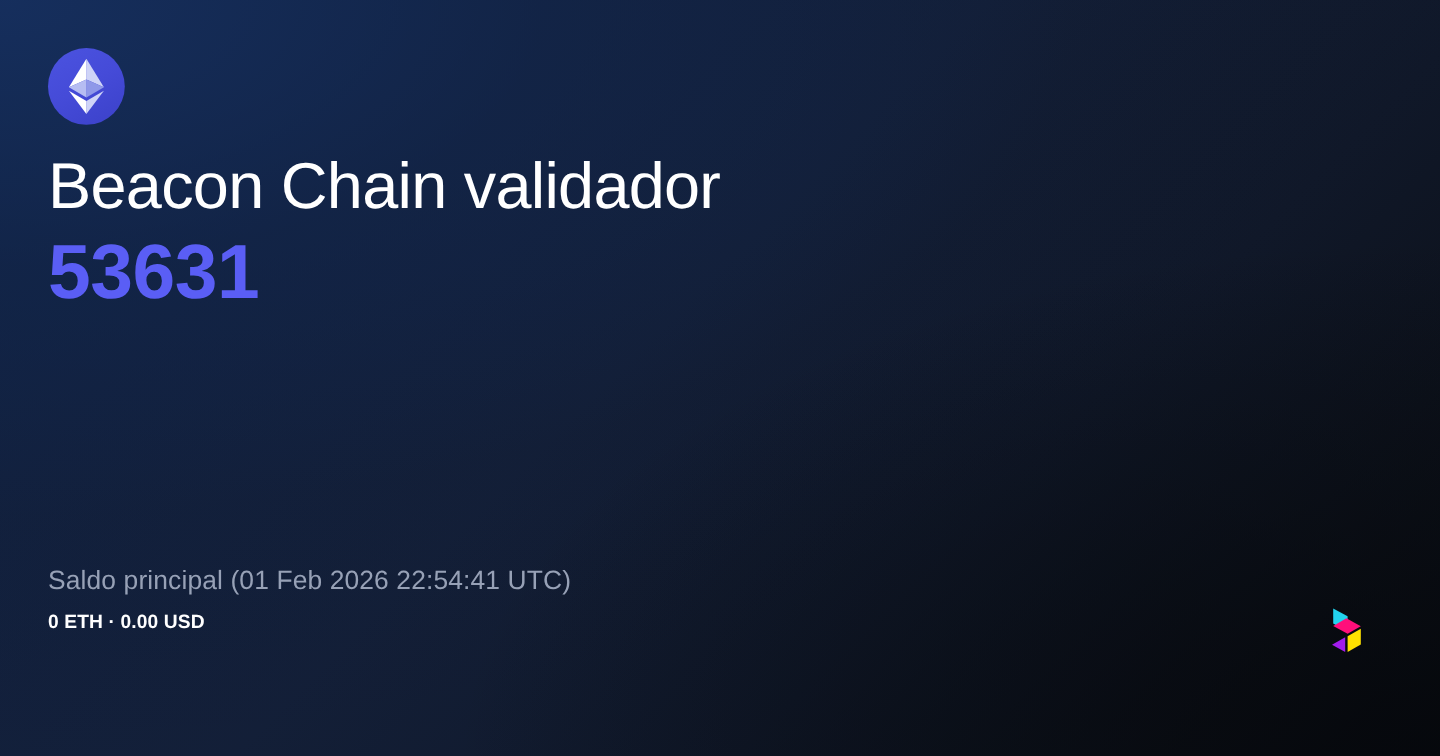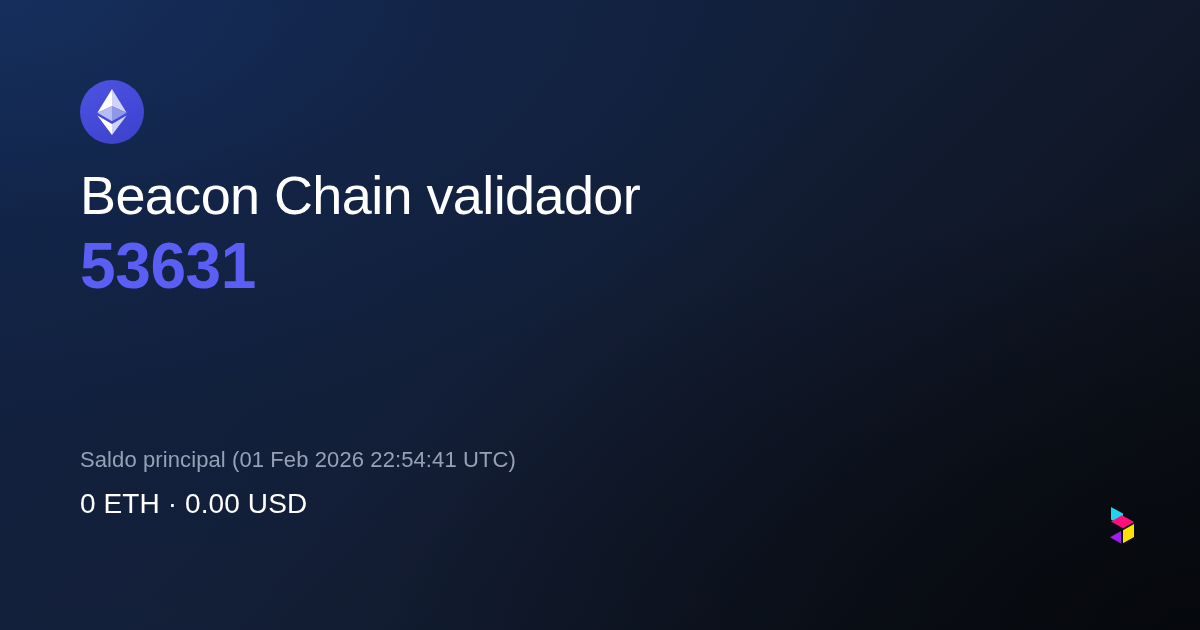--- a/index.html
+++ b/index.html
@@ -46,21 +46,21 @@
       rgba(5, 7, 11, 0.82) 0%,
       rgba(6, 9, 14, 0.42) 38%,
       rgba(0, 0, 0, 0) 72%);
     pointer-events: none;
   }
 
   .content {
     position: relative;
     z-index: 2;
     height: 100%;
-    padding: 80px;
+    padding: 40px;
     display: flex;
     flex-direction: column;
   }
 
   
   .chain-logo {
     width: 64px;
     height: 64px;
     border-radius: 50%;
     background: linear-gradient(150deg, #4b53e0 0%, #454bd8 48%, #3b41c9 100%);
@@ -91,36 +91,36 @@
     line-height: 1.08;
     font-weight: 700;
     color: #5a5ef5;
     letter-spacing: -0.4px;
   }
 
   .spacer { flex: 1 1 auto; }
 
   
   .balance-block {
-    margin-bottom: 28px;
+    margin-bottom: 60px;
   }
 
   .balance-label {
     font-size: 22px;
     line-height: 1.35;
     font-weight: 400;
     color: #97a1b6;
     letter-spacing: 0.1px;
   }
 
   .balance-value {
     margin-top: 11px;
-    font-size: 28px;
+    font-size: 16px;
     line-height: 1.3;
-    font-weight: 400;
+    font-weight: 700;
     color: #ffffff;
     letter-spacing: 0.1px;
   }
 
   
   .brand-mark {
     position: absolute;
     right: 62px;
     bottom: 74px;
     width: 34px;

